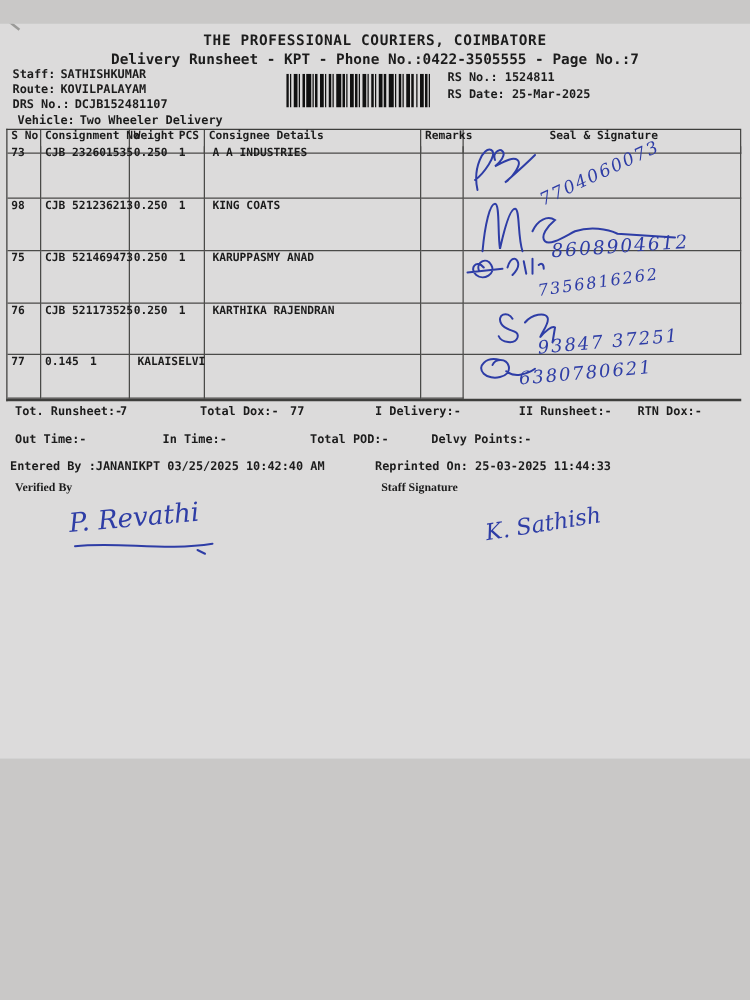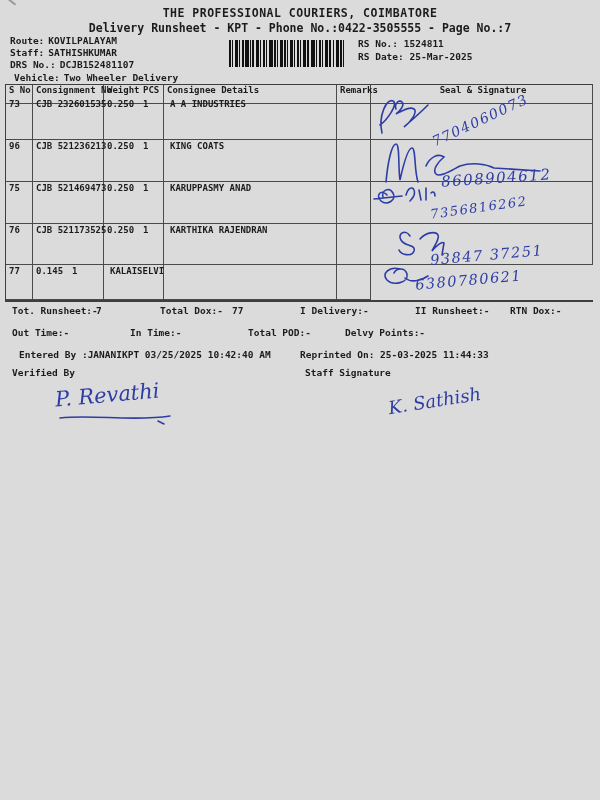--- a/index.html
+++ b/index.html
@@ -1,21 +1,21 @@
 <!DOCTYPE html>
 <html><head>
 <meta charset="utf-8">
 <style>
   * { margin:0; padding:0; box-sizing:border-box; }
   html,body { background:#c9c8c7; }
   .page {
-    position:relative; width:600px; height:800px;
+    position:relative; width:600px; height:588px;
     background:#dcdbdb; overflow:hidden;
     font-family:"DejaVu Sans Mono", monospace;
-    color:#1c1c1c; font-weight:700;
+    color:#1c1c1c; font-weight:700;margin-top:19px;
   }
   .scan-slash { position:absolute; left:-4px; top:-3px; width:22px; height:1.5px;
     background:#9a9a98; transform:rotate(38deg); }
 
   .doc-title { position:absolute; top:6px; left:0; width:100%; text-align:center;
     font-size:11.5px; letter-spacing:.5px; }
   .doc-subtitle { position:absolute; top:21px; left:0; width:100%; text-align:center;
     font-size:11.5px; }
 
   .info-left { position:absolute; left:10px; top:35px; font-size:9.5px; line-height:12.2px; }
@@ -44,39 +44,39 @@
 
   .sig-layer { position:absolute; left:0; top:0; width:600px; height:800px; pointer-events:none; }
   .ink { color:#2e3da6; font-family:"DejaVu Serif", serif; font-style:italic; font-weight:400; }
   .sig-num { position:absolute; letter-spacing:1.5px; white-space:nowrap; }
   .scribble { position:absolute; }
   .scribble path { fill:none; stroke:#2e3da6; stroke-width:1.6; stroke-linecap:round; }
 
   .totals-line { position:absolute; left:0; top:305px; width:100%; height:14px; font-size:9.5px;padding-left:48px; }
   .times-line  { position:absolute; left:0; top:327px; width:100%; height:14px; font-size:9.5px; }
   .entered-line{ position:absolute; left:0; top:349px; width:100%; height:14px; font-size:9.5px; }
-  .verify-line { position:absolute; left:0; top:367px; width:100%; height:14px; font-size:9.5px; }
+  .verify-line { position:absolute; left:0; top:367px; width:100%; height:14px; font-size:9.5px;font-family:Liberation Serif, serif; }
   .pos { position:absolute; white-space:nowrap; }
 
   .sig-verified { position:absolute; left:55px; top:383px; font-size:21px; transform:rotate(-5deg); }
   .sig-verified-underline { position:absolute; left:58px; top:412px; }
   .sig-staff { position:absolute; left:388px; top:390px; font-size:18px; transform:rotate(-9deg); }
 </style>
 </head>
 <body>
 
 <div class="page">
   <div class="scan-slash"></div>
 
   <div class="doc-title">THE PROFESSIONAL COURIERS, COIMBATORE</div>
   <div class="doc-subtitle">Delivery Runsheet - KPT - Phone No.:0422-3505555 - Page No.:7</div>
 
   <div class="info-left">
+    <div><span class="lbl">Staff:</span><span>SATHISHKUMAR</span></div>
     <div><span class="lbl">Route:</span><span>KOVILPALAYAM</span></div>
-    <div><span class="lbl">Staff:</span><span>SATHISHKUMAR</span></div>
     <div><span class="lbl">DRS No.:</span><span>DCJB152481107</span></div>
     <div class="info-vehicle"><span class="lbl">Vehicle:</span><span>Two Wheeler Delivery</span></div>
   </div>
 
   <svg class="barcode" viewBox="0 0 116 27" preserveAspectRatio="none">
     <g fill="#111">
       <rect x="0" y="0" width="2" height="27"></rect>
         <rect x="3" y="0" width="1" height="27"></rect>
         <rect x="6" y="0" width="3" height="27"></rect>
         <rect x="10" y="0" width="1" height="27"></rect>
@@ -133,21 +133,21 @@
     <div class="cell">73</div>
     <div class="cell">CJB 232601535</div>
     <div class="cell wp">
         <span class="w">0.250</span>
         <span>1</span>
       </div>
     <div class="cell consignee">A A INDUSTRIES</div>
     <div class="cell"></div>
     <div class="cell seal"></div>
 
-    <div class="cell">96</div>
+    <div class="cell">98</div>
     <div class="cell">CJB 521236213</div>
     <div class="cell wp">
         <span class="w">0.250</span>
         <span>1</span>
       </div>
     <div class="cell consignee">KING COATS</div>
     <div class="cell"></div>
     <div class="cell seal"></div>
 
     <div class="cell">75</div>
@@ -217,21 +217,21 @@
     <span class="pos" style="left:510px;">RTN Dox:-</span>
   </div>
   <div class="times-line">
     <span class="pos" style="left:12px;">Out Time:-</span>
     <span class="pos" style="left:130px;">In Time:-</span>
     <span class="pos" style="left:248px;">Total POD:-</span>
     <span class="pos" style="left:345px;">Delvy Points:-</span>
   </div>
 
   <div class="entered-line">
-    <span class="pos" style="left:19px;">Entered By :JANANIKPT 03/25/2025 10:42:40 AM</span>
+    <span class="pos" style="left:8px;">Entered By :JANANIKPT 03/25/2025 10:42:40 AM</span>
     <span class="pos" style="left:300px;">Reprinted On: 25-03-2025 11:44:33</span>
   </div>
   <div class="verify-line">
     <span class="pos" style="left:12px;">Verified By</span>
     <span class="pos" style="left:305px;">Staff Signature</span>
   </div>
 
   <span class="ink sig-verified">P. Revathi</span>
   <svg class="scribble sig-verified-underline" width="120" height="14" viewBox="0 0 120 14">
     <path d="M2,6 C35,2 75,10 112,4 M100,9 L106,12"></path>

